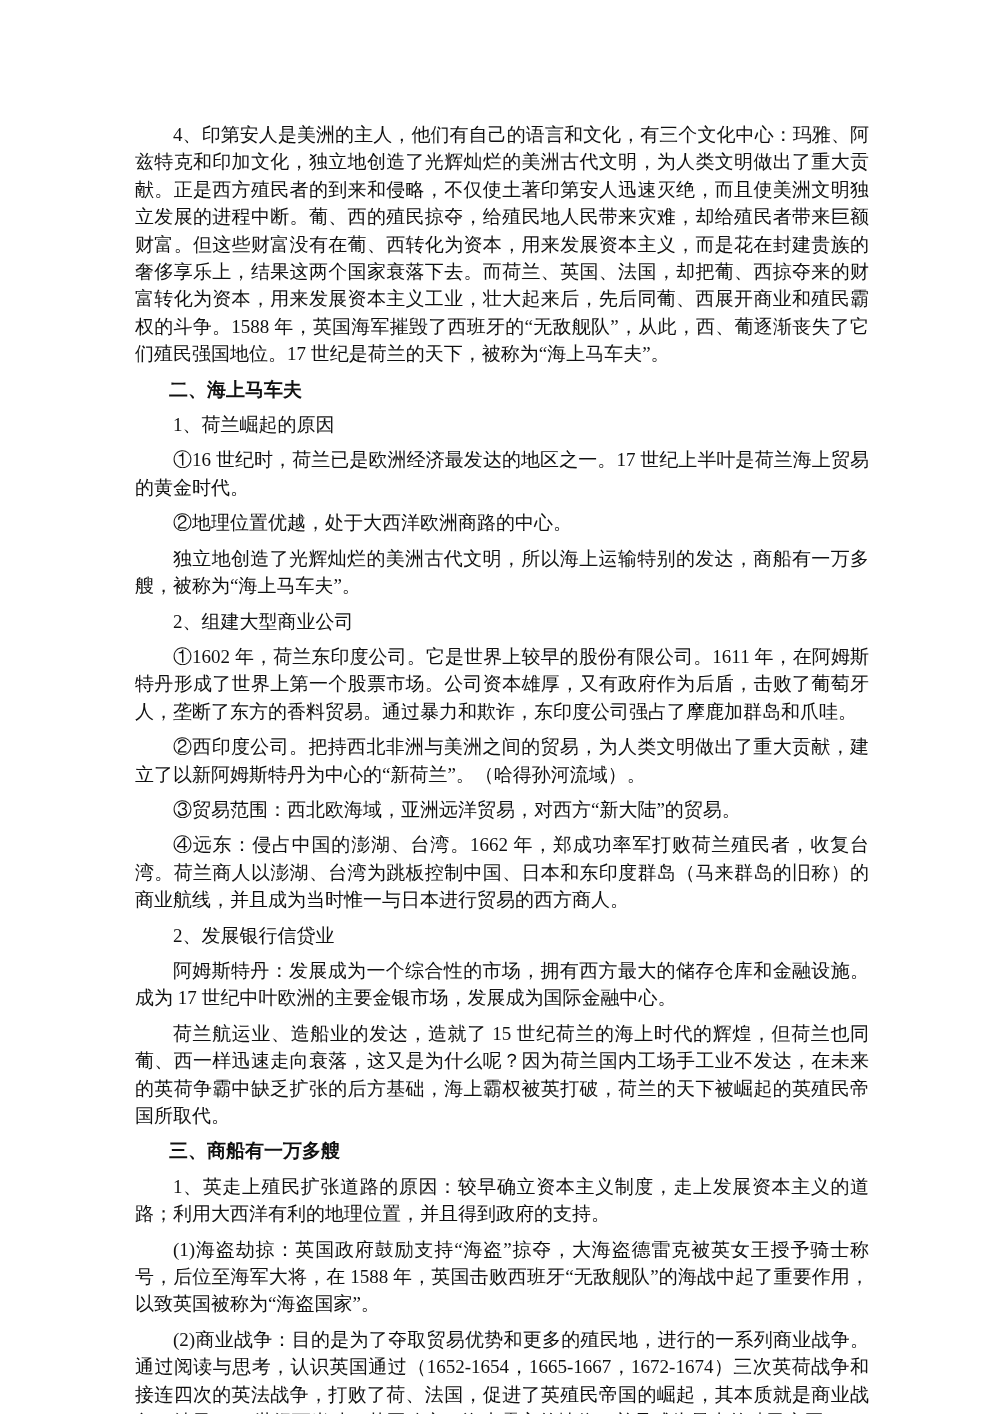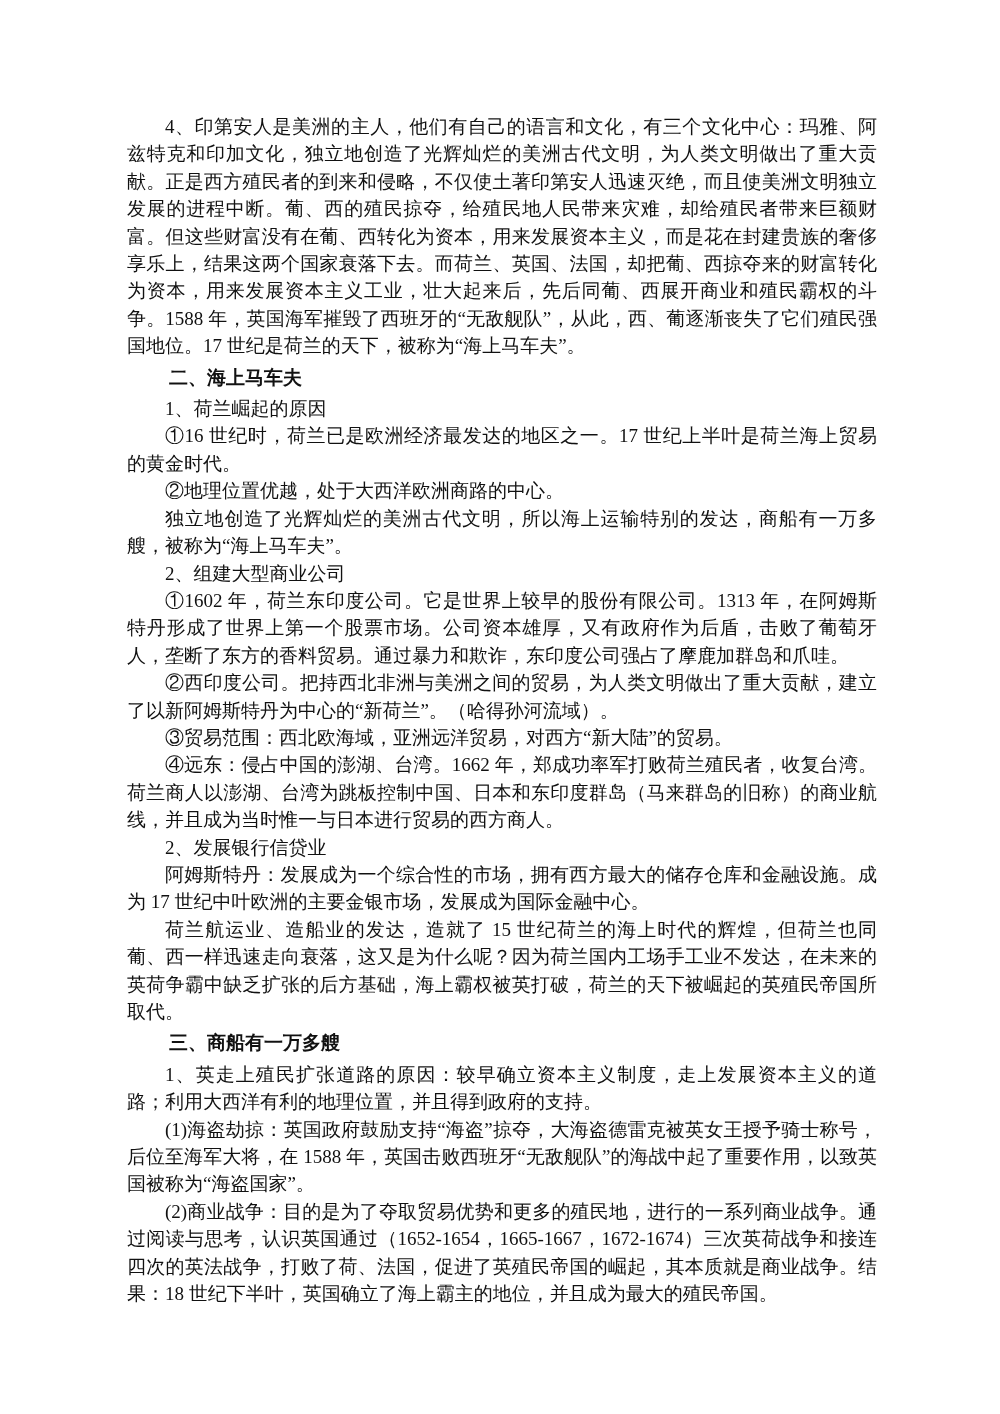--- a/index.html
+++ b/index.html
@@ -20,21 +20,21 @@
     left: 127px;
     top: 113px;
     width: 750px;
     color: #111111;
     font-size: 19px;
     line-height: 27.4px;
     text-align: justify;
     text-justify: inter-ideograph;
   }
   .para {
-    margin: 0;
+    margin: 8px;
     text-indent: 2em;
   }
   .heading {
     margin: 4px;
     text-indent: 2em;
     font-weight: bold;
     font-family: "Liberation Sans", "DejaVu Sans", sans-serif;
   }
 </style>
 </head>
@@ -43,21 +43,21 @@
 <div class="page">
   <div class="text-block">
 
   <p class="para">4、印第安人是美洲的主人，他们有自己的语言和文化，有三个文化中心：玛雅、阿兹特克和印加文化，独立地创造了光辉灿烂的美洲古代文明，为人类文明做出了重大贡献。正是西方殖民者的到来和侵略，不仅使土著印第安人迅速灭绝，而且使美洲文明独立发展的进程中断。葡、西的殖民掠夺，给殖民地人民带来灾难，却给殖民者带来巨额财富。但这些财富没有在葡、西转化为资本，用来发展资本主义，而是花在封建贵族的奢侈享乐上，结果这两个国家衰落下去。而荷兰、英国、法国，却把葡、西掠夺来的财富转化为资本，用来发展资本主义工业，壮大起来后，先后同葡、西展开商业和殖民霸权的斗争。1588 年，英国海军摧毁了西班牙的“无敌舰队”，从此，西、葡逐渐丧失了它们殖民强国地位。17 世纪是荷兰的天下，被称为“海上马车夫”。</p>
       <p class="heading">二、海上马车夫</p>
       <p class="para">1、荷兰崛起的原因</p>
       <p class="para">①16 世纪时，荷兰已是欧洲经济最发达的地区之一。17 世纪上半叶是荷兰海上贸易的黄金时代。</p>
       <p class="para">②地理位置优越，处于大西洋欧洲商路的中心。</p>
       <p class="para">独立地创造了光辉灿烂的美洲古代文明，所以海上运输特别的发达，商船有一万多艘，被称为“海上马车夫”。</p>
       <p class="para">2、组建大型商业公司</p>
-      <p class="para">①1602 年，荷兰东印度公司。它是世界上较早的股份有限公司。1313 年，在阿姆斯特丹形成了世界上第一个股票市场。公司资本雄厚，又有政府作为后盾，击败了葡萄牙人，垄断了东方的香料贸易。通过暴力和欺诈，东印度公司强占了摩鹿加群岛和爪哇。</p>
+      <p class="para">①1602 年，荷兰东印度公司。它是世界上较早的股份有限公司。1611 年，在阿姆斯特丹形成了世界上第一个股票市场。公司资本雄厚，又有政府作为后盾，击败了葡萄牙人，垄断了东方的香料贸易。通过暴力和欺诈，东印度公司强占了摩鹿加群岛和爪哇。</p>
       <p class="para">②西印度公司。把持西北非洲与美洲之间的贸易，为人类文明做出了重大贡献，建立了以新阿姆斯特丹为中心的“新荷兰”。（哈得孙河流域）。</p>
       <p class="para">③贸易范围：西北欧海域，亚洲远洋贸易，对西方“新大陆”的贸易。</p>
       <p class="para">④远东：侵占中国的澎湖、台湾。1662 年，郑成功率军打败荷兰殖民者，收复台湾。荷兰商人以澎湖、台湾为跳板控制中国、日本和东印度群岛（马来群岛的旧称）的商业航线，并且成为当时惟一与日本进行贸易的西方商人。</p>
       <p class="para">2、发展银行信贷业</p>
       <p class="para">阿姆斯特丹：发展成为一个综合性的市场，拥有西方最大的储存仓库和金融设施。成为 17 世纪中叶欧洲的主要金银市场，发展成为国际金融中心。</p>
       <p class="para">荷兰航运业、造船业的发达，造就了 15 世纪荷兰的海上时代的辉煌，但荷兰也同葡、西一样迅速走向衰落，这又是为什么呢？因为荷兰国内工场手工业不发达，在未来的英荷争霸中缺乏扩张的后方基础，海上霸权被英打破，荷兰的天下被崛起的英殖民帝国所取代。</p>
       <p class="heading">三、商船有一万多艘</p>
       <p class="para">1、英走上殖民扩张道路的原因：较早确立资本主义制度，走上发展资本主义的道路；利用大西洋有利的地理位置，并且得到政府的支持。</p>
       <p class="para">(1)海盗劫掠：英国政府鼓励支持“海盗”掠夺，大海盗德雷克被英女王授予骑士称号，后位至海军大将，在 1588 年，英国击败西班牙“无敌舰队”的海战中起了重要作用，以致英国被称为“海盗国家”。</p>
       <p class="para">(2)商业战争：目的是为了夺取贸易优势和更多的殖民地，进行的一系列商业战争。通过阅读与思考，认识英国通过（1652-1654，1665-1667，1672-1674）三次英荷战争和接连四次的英法战争，打败了荷、法国，促进了英殖民帝国的崛起，其本质就是商业战争。结果：18 世纪下半叶，英国确立了海上霸主的地位，并且成为最大的殖民帝国。</p>

